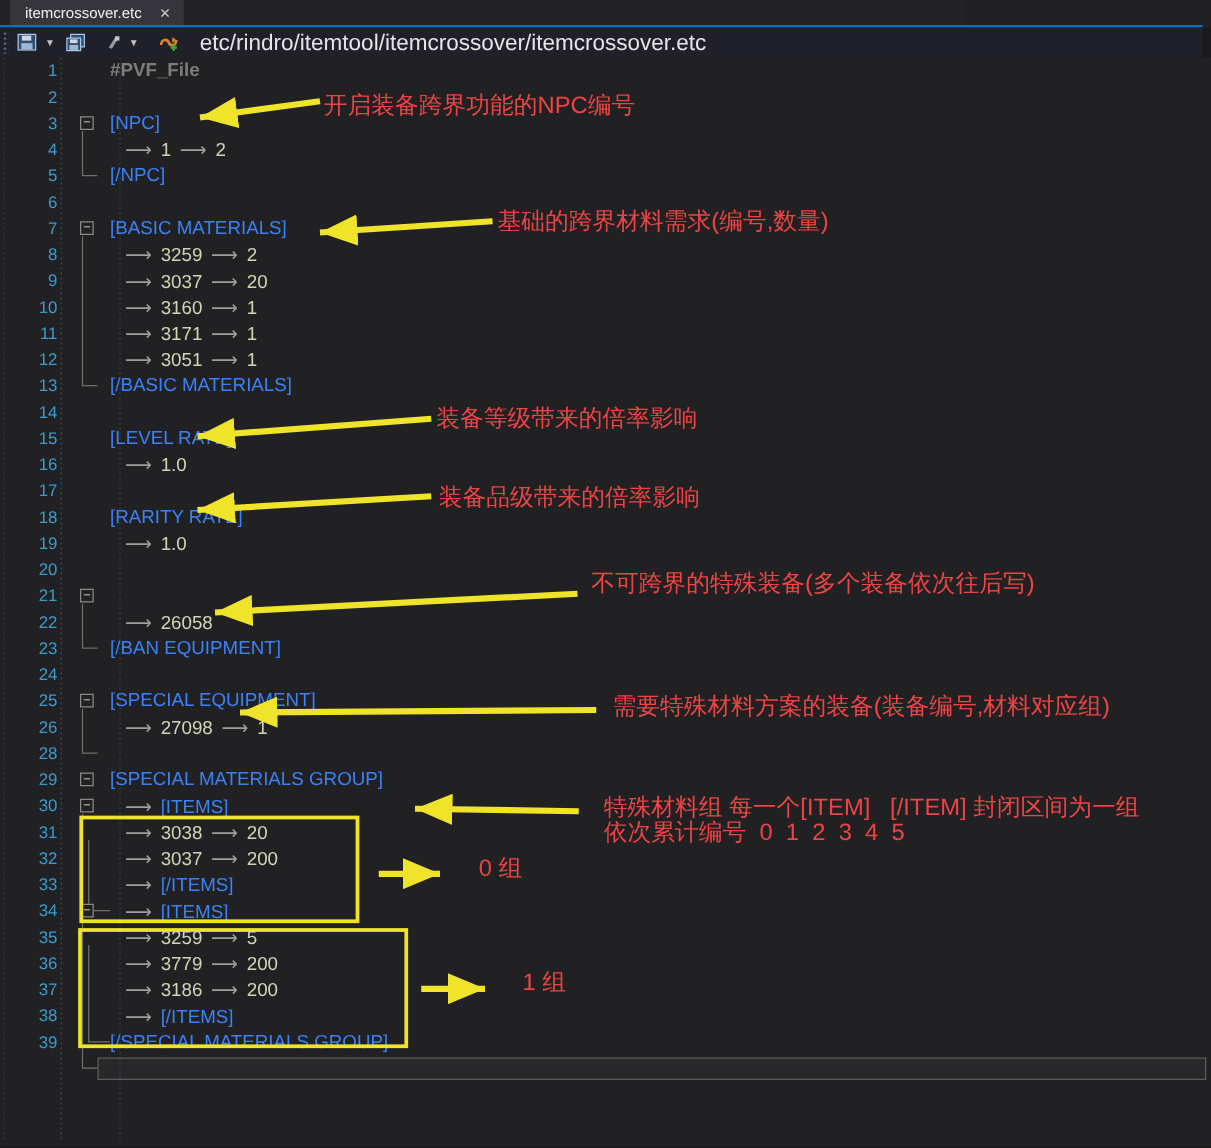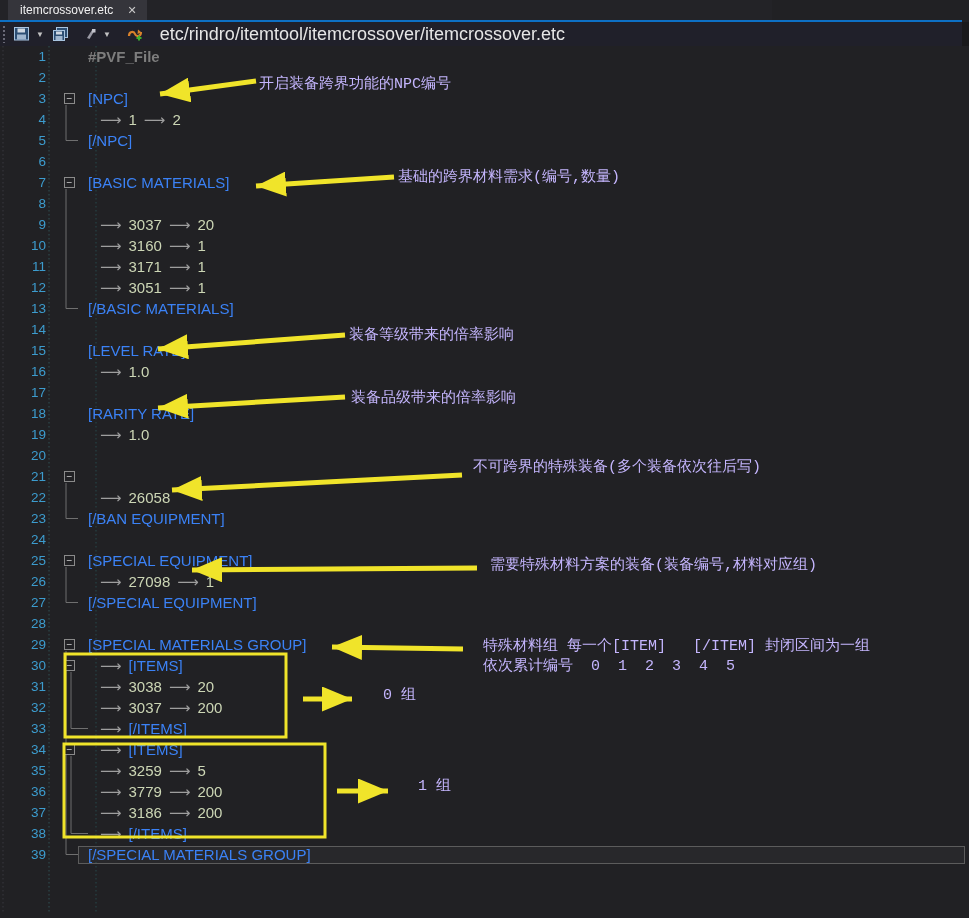--- a/index.html
+++ b/index.html
@@ -36,22 +36,22 @@
   .tk{margin-right:7px;}
   .tk-tag{color:#3b82f6;}
   .tk-val{color:#ccd6b5;}
   .tk-arrow{color:#9e9e9e;}
   .tk-comment{color:#7d7d7d;font-weight:bold;}
   .curline{position:absolute;left:78px;width:885px;height:16px;border:1px solid #5c5c5c;
     background:rgba(255,255,255,0.035);z-index:1;}
   svg.overlay{position:absolute;left:0;top:0;pointer-events:none;}
   #deco-svg{z-index:0;}
   #anno-svg{z-index:5;}
-  .anno-label{position:absolute;color:#c4b5fd;font-size:15px;white-space:pre;z-index:6;
-    line-height:18px;font-family:Liberation Mono, monospace;}
+  .anno-label{position:absolute;color:#ef4444;font-size:19px;white-space:pre;z-index:6;
+    line-height:18px;}
 </style>
 </head>
 <body>
 
 <div class="window">
 
   <div class="tabbar">
     <div class="tab">
       <span class="tab-title">itemcrossover.etc</span>
       <span class="tab-close">✕</span>
@@ -149,20 +149,21 @@
         <div class="row">
           <span class="gut">7</span>
           <span class="foldcol">
             <span class="foldbox">−</span>
           </span>
           <span class="code"><span class="tk tk-tag">[BASIC MATERIALS]</span></span>
         </div>
         <div class="row">
           <span class="gut">8</span>
           <span class="foldcol"></span>
+          <span class="code"><span class="ind"></span><span class="tk tk-arrow">⟶</span><span class="tk tk-val">3259</span><span class="tk tk-arrow">⟶</span><span class="tk tk-val">2</span></span>
         </div>
         <div class="row">
           <span class="gut">9</span>
           <span class="foldcol"></span>
           <span class="code"><span class="ind"></span><span class="tk tk-arrow">⟶</span><span class="tk tk-val">3037</span><span class="tk tk-arrow">⟶</span><span class="tk tk-val">20</span></span>
         </div>
         <div class="row">
           <span class="gut">10</span>
           <span class="foldcol"></span>
           <span class="code"><span class="ind"></span><span class="tk tk-arrow">⟶</span><span class="tk tk-val">3160</span><span class="tk tk-arrow">⟶</span><span class="tk tk-val">1</span></span>
@@ -242,25 +243,20 @@
           <span class="gut">25</span>
           <span class="foldcol">
             <span class="foldbox">−</span>
           </span>
           <span class="code"><span class="tk tk-tag">[SPECIAL EQUIPMENT]</span></span>
         </div>
         <div class="row">
           <span class="gut">26</span>
           <span class="foldcol"></span>
           <span class="code"><span class="ind"></span><span class="tk tk-arrow">⟶</span><span class="tk tk-val">27098</span><span class="tk tk-arrow">⟶</span><span class="tk tk-val">1</span></span>
-        </div>
-        <div class="row">
-          <span class="gut">27</span>
-          <span class="foldcol"></span>
-          <span class="code"><span class="tk tk-tag">[/SPECIAL EQUIPMENT]</span></span>
         </div>
         <div class="row">
           <span class="gut">28</span>
           <span class="foldcol"></span>
           <span class="code"></span>
         </div>
         <div class="row">
           <span class="gut">29</span>
           <span class="foldcol">
             <span class="foldbox">−</span>

